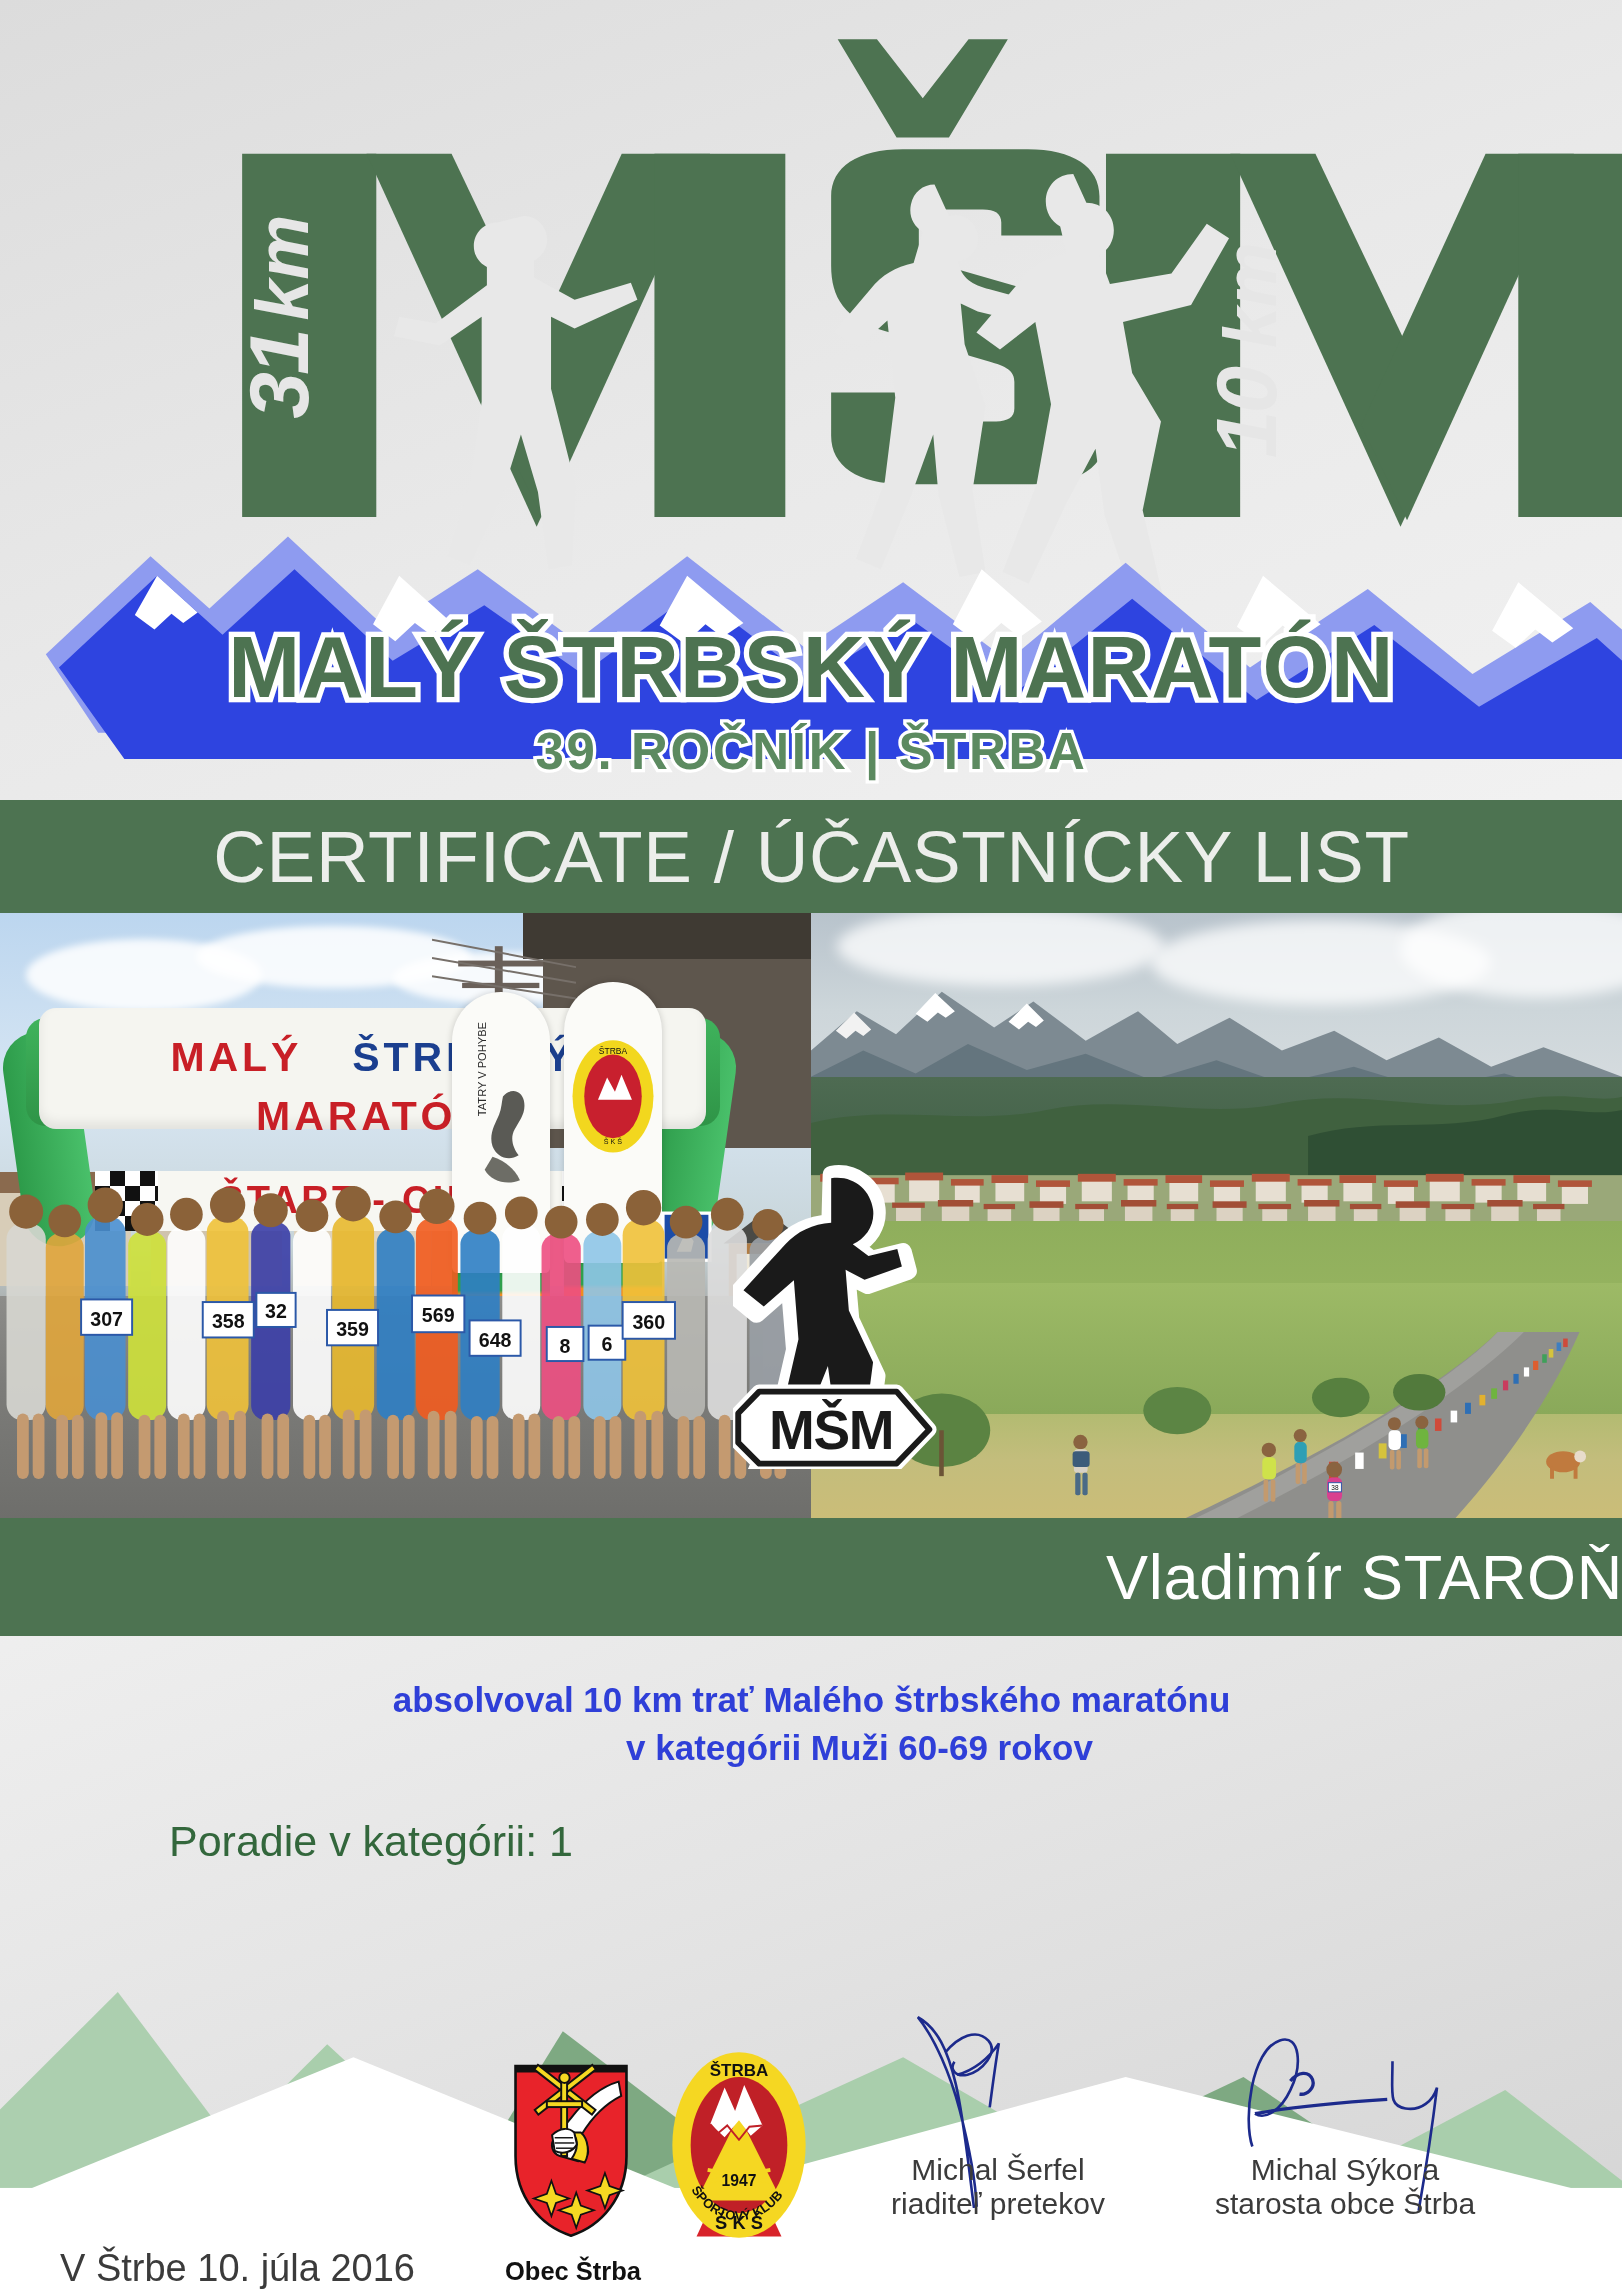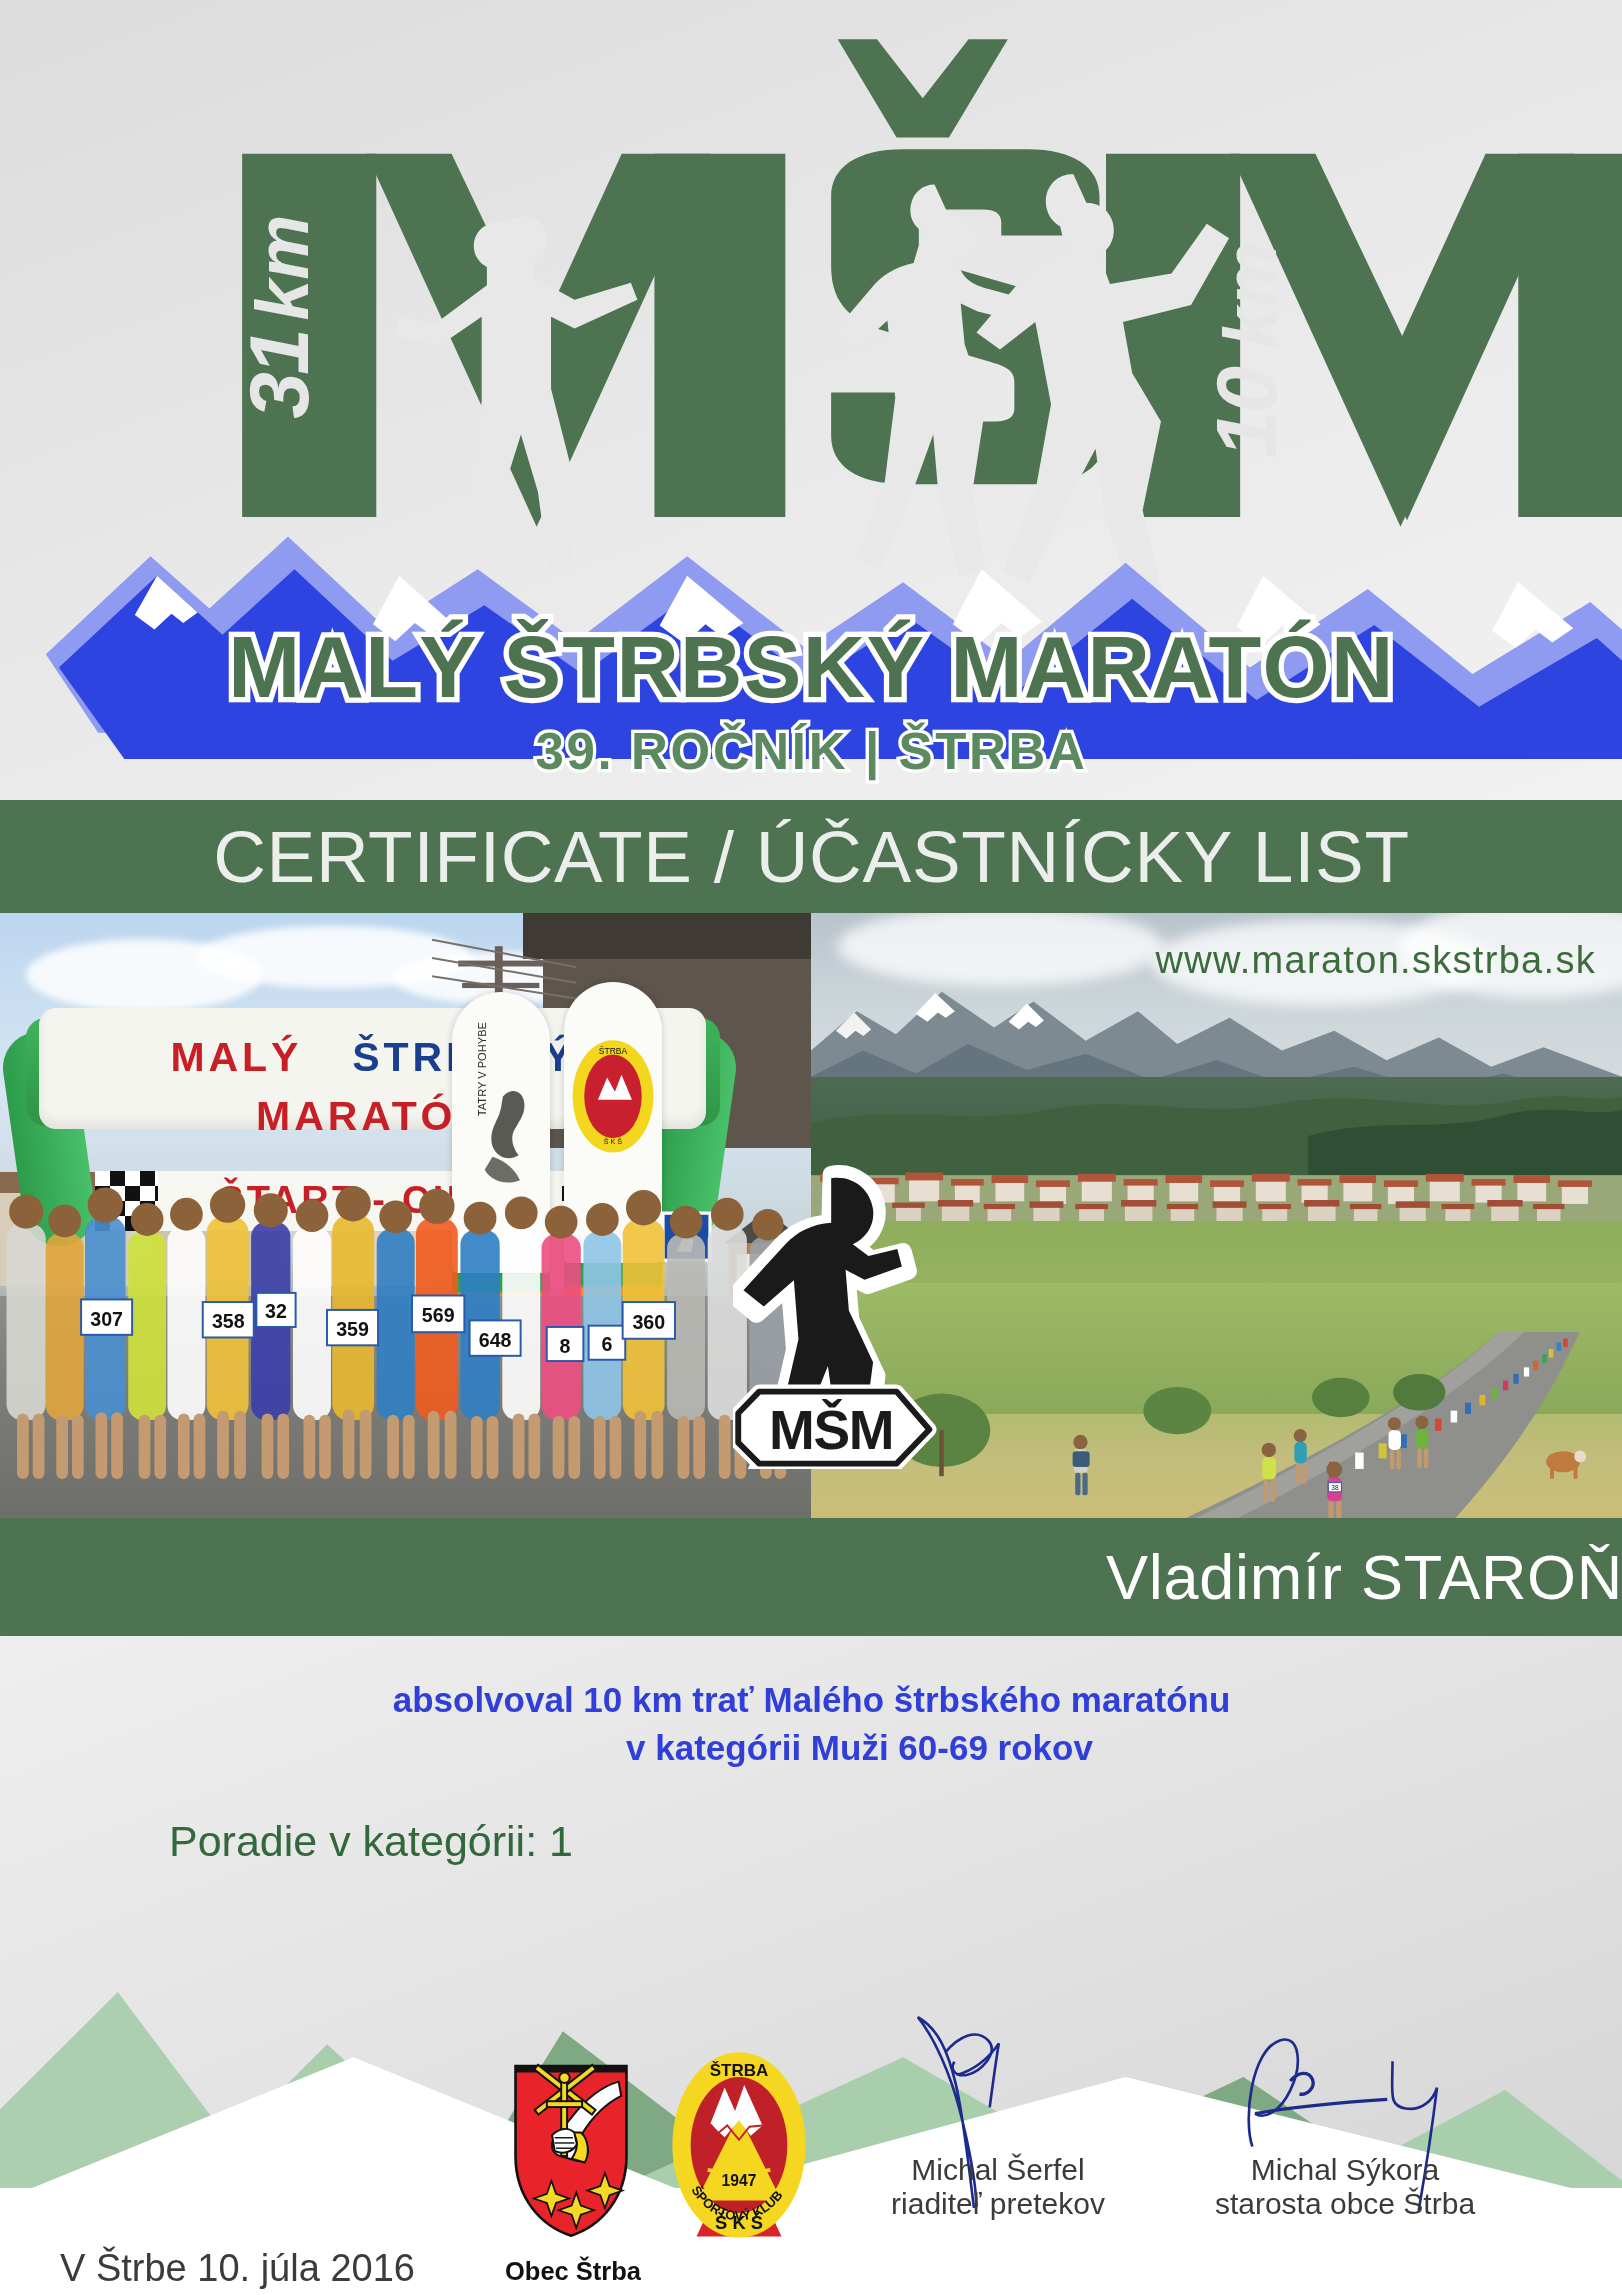--- a/index.html
+++ b/index.html
@@ -588,21 +588,20 @@
             </g>
           <g>
               <ellipse cx="1150" cy="198" rx="26" ry="16" fill="#c07a3e"></ellipse>
               <rect x="1130" y="206" width="6" height="18" fill="#c07a3e"></rect>
               <rect x="1166" y="206" width="6" height="18" fill="#c07a3e"></rect>
               <circle cx="1176" cy="190" r="9" fill="#e8dccb"></circle>
             </g>
         </g>
       </svg>
 
-      <div class="url">www.maraton.skstrba.sk</div>
     </div>
   </div>
 
   <svg class="msm-badge" viewBox="0 0 330 470">
 
     <path d="M150 20 c36,-6 66,18 70,52 c3,26 -12,48 -34,58 l26,20 l48,-12 l8,30 l-62,22 l-32,-16 l6,68 l40,86 l-12,92 l24,84 l-44,12 l-32,-94 l-12,-88 l-34,84 l-42,96 l-42,-18 l44,-104 l24,-104 l-8,-98 l-50,44 l-34,-28 l70,-76 c20,-22 46,-34 76,-36 z" fill="#ffffff" stroke="#ffffff" stroke-width="26" stroke-linejoin="round"></path>
     <path d="M150 26 c33,-5 60,17 64,48 c3,24 -11,44 -31,53 l24,18 l44,-11 l7,27 l-57,20 l-29,-15 l5,62 l37,79 l-11,84 l22,77 l-40,11 l-29,-86 l-11,-80 l-31,77 l-38,88 l-38,-16 l40,-95 l22,-95 l-7,-90 l-46,40 l-31,-25 l64,-70 c18,-20 42,-31 70,-33 z" fill="#1a1a1a"></path>
 
     <g>
       <path d="M8 385 L40 352 L200 352 L250 352 L300 410 L250 462 L40 462 L8 430 Z" fill="#ffffff" stroke="#ffffff" stroke-width="22" stroke-linejoin="round"></path>

